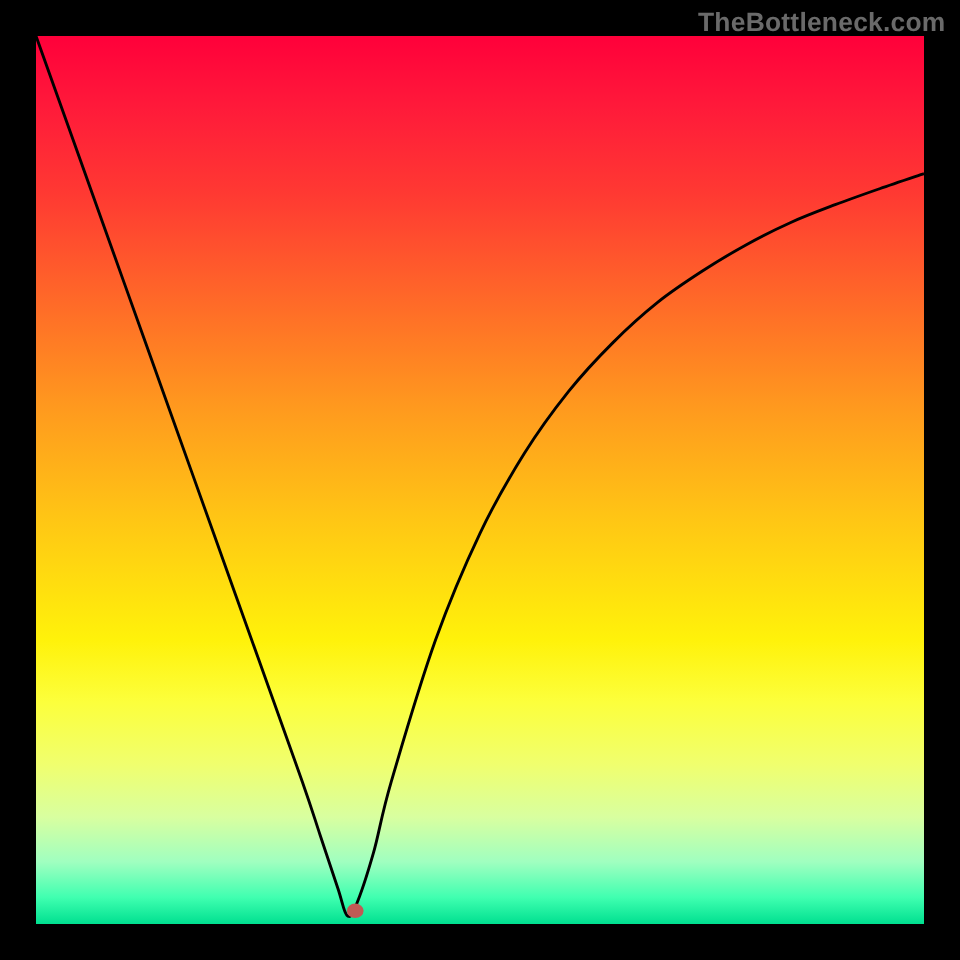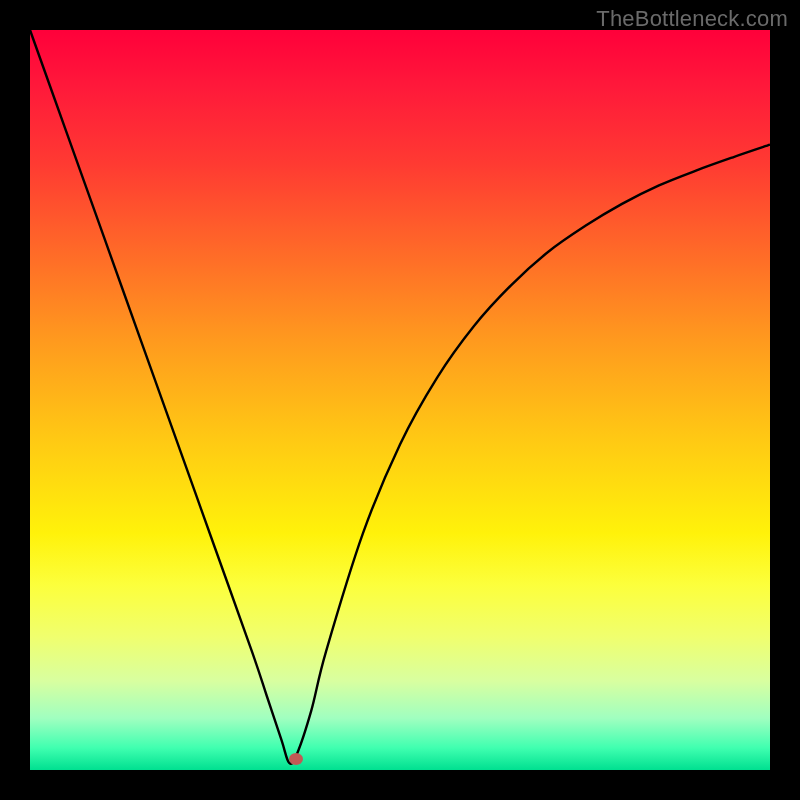--- a/index.html
+++ b/index.html
@@ -40,21 +40,21 @@
       #40ffb0 97%,
       #00e090 100%
     );
   }
   .watermark {
     position: absolute;
     top: 6px;
     right: 12px;
     color: #6a6a6a;
     font-size: 22px;
-    font-weight: 400;
+    font-weight: 700;
     letter-spacing: 0.2px;
     user-select: none;
   }
   svg.curve {
     position: absolute;
     left: 0;
     top: 0;
     width: 740px;
     height: 740px;
     overflow: visible;

